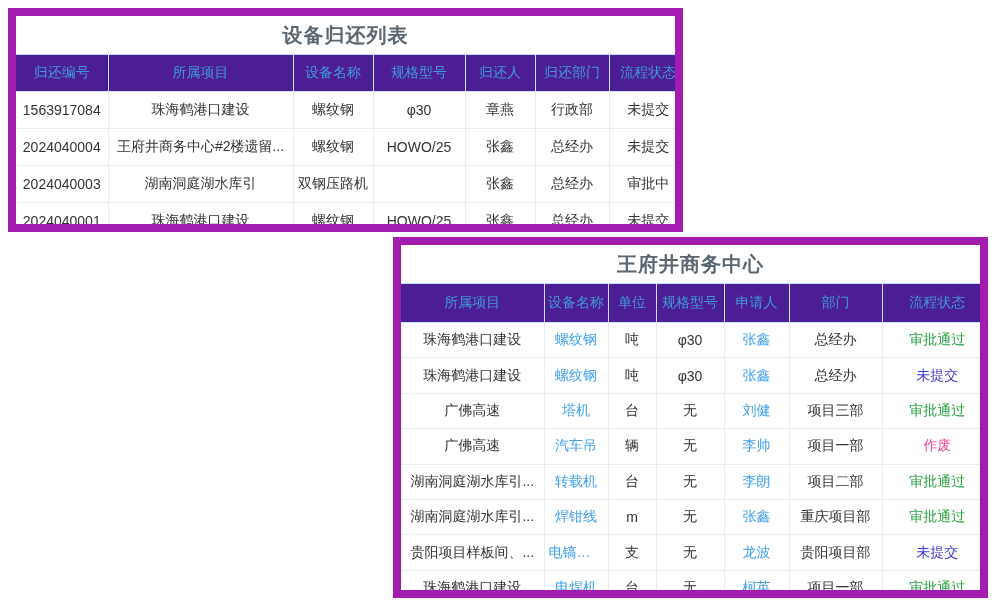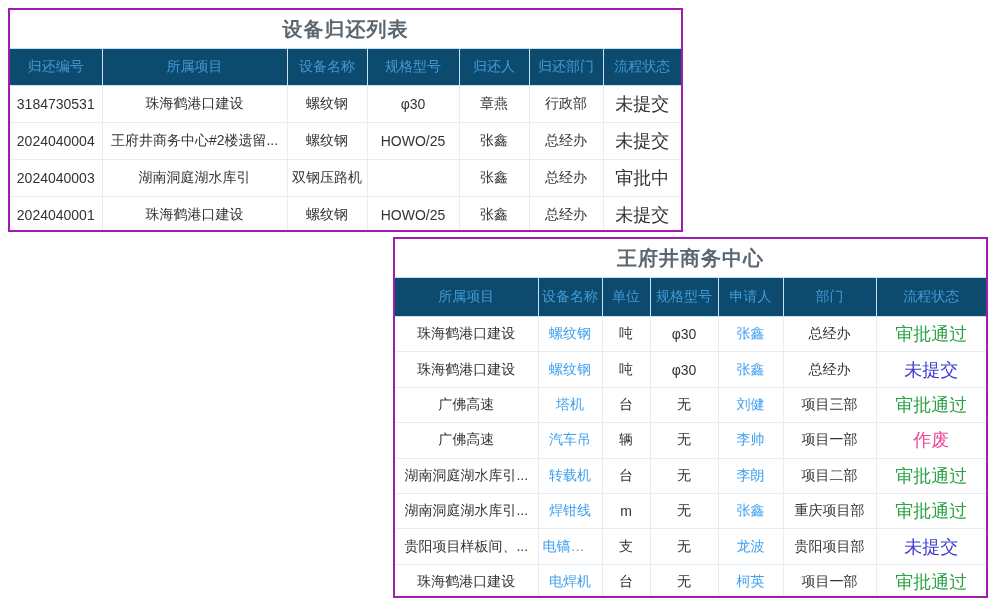--- a/index.html
+++ b/index.html
@@ -8,21 +8,21 @@
     width: 1000px;
     height: 600px;
     background: #ffffff;
     font-family: "Liberation Sans", "DejaVu Sans", sans-serif;
     position: relative;
     overflow: hidden;
   }
   .panel {
     position: absolute;
     box-sizing: border-box;
-    border: 2px solid #a21caf;
+    border: 8px solid #a21caf;
     background: #ffffff;
     overflow: hidden;
   }
   #return-panel { left: 8px;   top: 8px;   width: 675px; height: 224px; }
   #issue-panel  { left: 393px; top: 237px; width: 595px; height: 361px; }
 
   .panel-title {
     height: 38px;
     line-height: 38px;
     text-align: center;
@@ -30,21 +30,21 @@
     font-weight: bold;
     color: #5b6770;
     letter-spacing: 1px;
   }
   table {
     width: 100%;
     border-collapse: collapse;
     table-layout: fixed;
   }
   thead th {
-    background: #0c4a6e;
+    background: #4c1d95;
     color: #4299d5;
     font-size: 14px;
     font-weight: normal;
     text-align: center;
     border: 1px solid #c9e3f5;
     border-top: 1px solid #bfe0f5;
     overflow: hidden;
     white-space: nowrap;
   }
   #return-panel thead th { height: 34px; }
@@ -63,21 +63,21 @@
   }
   #return-panel tbody td { height: 37px; }
   #issue-panel  tbody td { height: 35.4px; }
 
   
   thead th:first-child, tbody td:first-child { border-left: none; }
   thead th:last-child,  tbody td:last-child  { border-right: none; }
   tbody tr:last-child td { border-bottom: none; }
 
   td.link-cell { color: #40a0f0; cursor: pointer; }
-  td.status-cell { font-size: 18px; }
+  td.status-cell { font-size: 14px; }
 </style>
 </head>
 <body>
 
 <div class="panel" id="return-panel">
   <div class="panel-title">设备归还列表</div>
   <table>
     <colgroup>
       <col style="width:92px">
         <col style="width:185px">
@@ -93,21 +93,21 @@
           <th>所属项目</th>
           <th>设备名称</th>
           <th>规格型号</th>
           <th>归还人</th>
           <th>归还部门</th>
           <th>流程状态</th>
         </tr>
       </thead>
     <tbody>
         <tr>
-          <td>3184730531</td>
+          <td>1563917084</td>
           <td>珠海鹤港口建设</td>
           <td>螺纹钢</td>
           <td>φ30</td>
           <td>章燕</td>
           <td>行政部</td>
           <td class="status-cell">未提交</td>
         </tr>
         <tr>
           <td>2024040004</td>
           <td>王府井商务中心#2楼遗留...</td>

